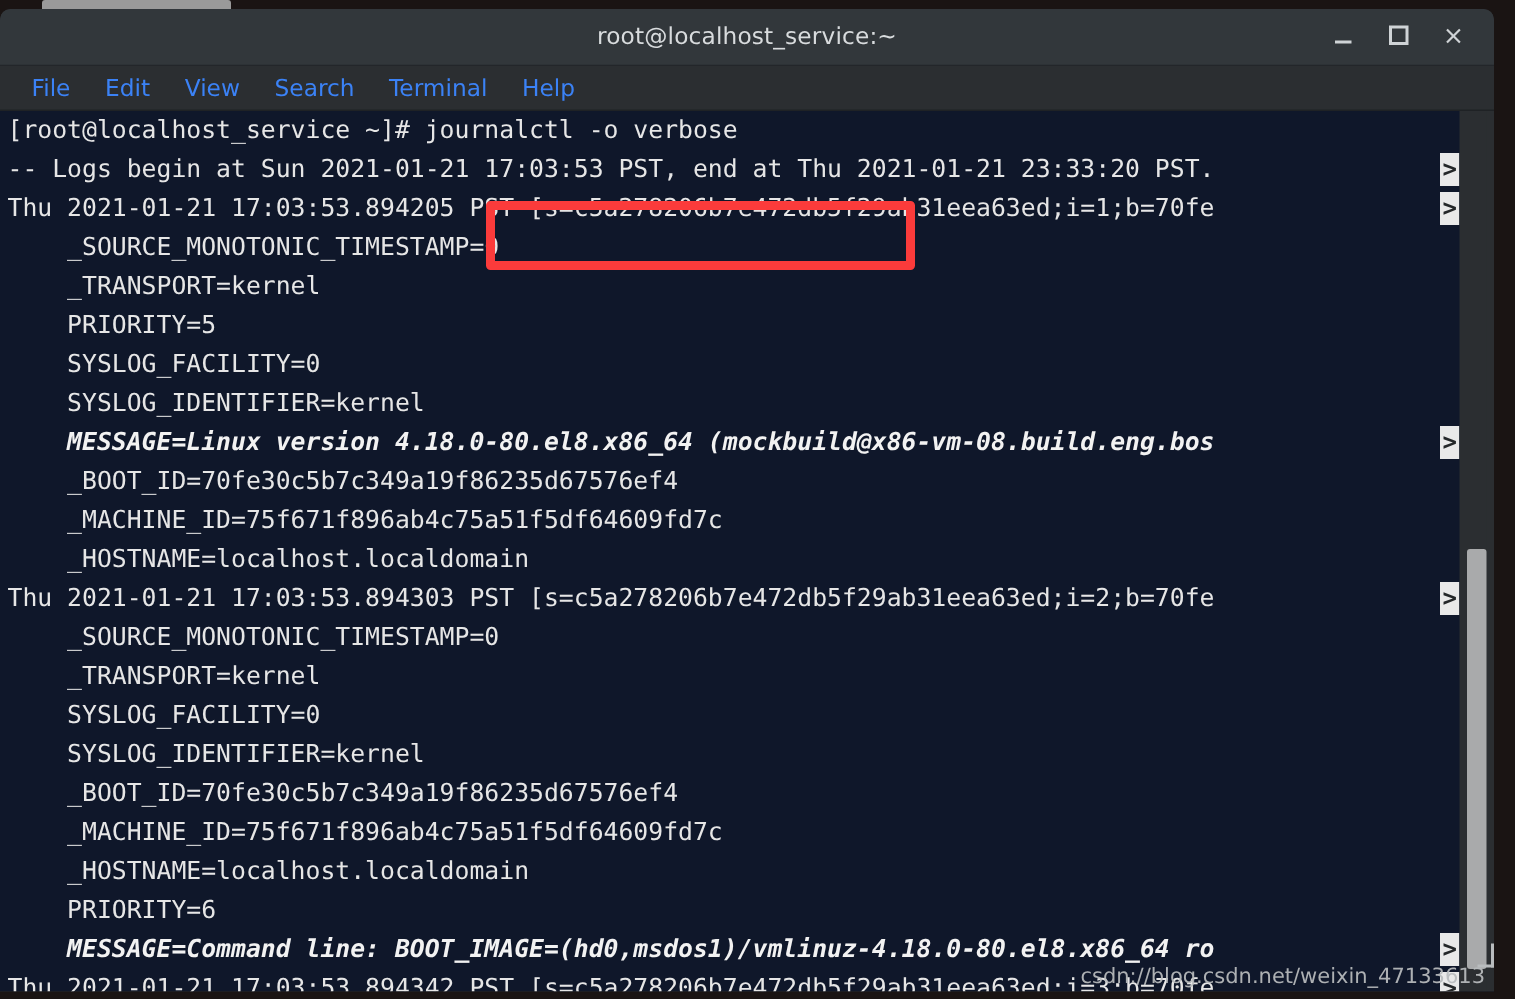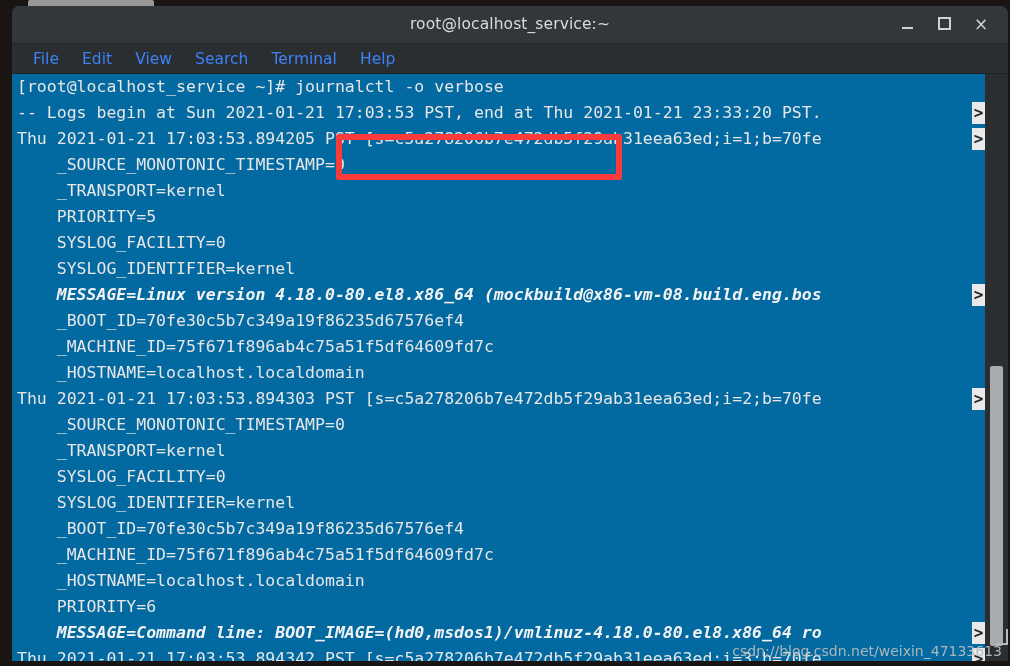--- a/index.html
+++ b/index.html
@@ -26,21 +26,21 @@
     position: absolute;
     left: 28px; top: 0;
     width: 126px; height: 8px;
     background: #9a9a9a;
     border-radius: 2px 2px 0 0;
   }
 
   
   #window {
     position: absolute;
-    left: 12px; top: 6px;
+    left: 0; top: 6px;
     width: 996px;
     height: 655px;
     background: #2b2e31;
     border-radius: 7px 7px 0 0;
     box-sizing: border-box;
     overflow: hidden;
   }
 
   
   #titlebar {
@@ -105,21 +105,21 @@
     line-height: 30px;
     padding: 0 9px;
     font-family: "DejaVu Sans", sans-serif;
     cursor: default;
   }
 
   
   #terminal {
     position: relative;
     height: 587px;
-    background: #0369a1;
+    background: #0f172a;
     overflow: hidden;
   }
   #term-lines {
     position: absolute;
     left: 0; top: 0;
     right: 23px;
     bottom: 0;
     overflow: hidden;
   }
   .term-line {

